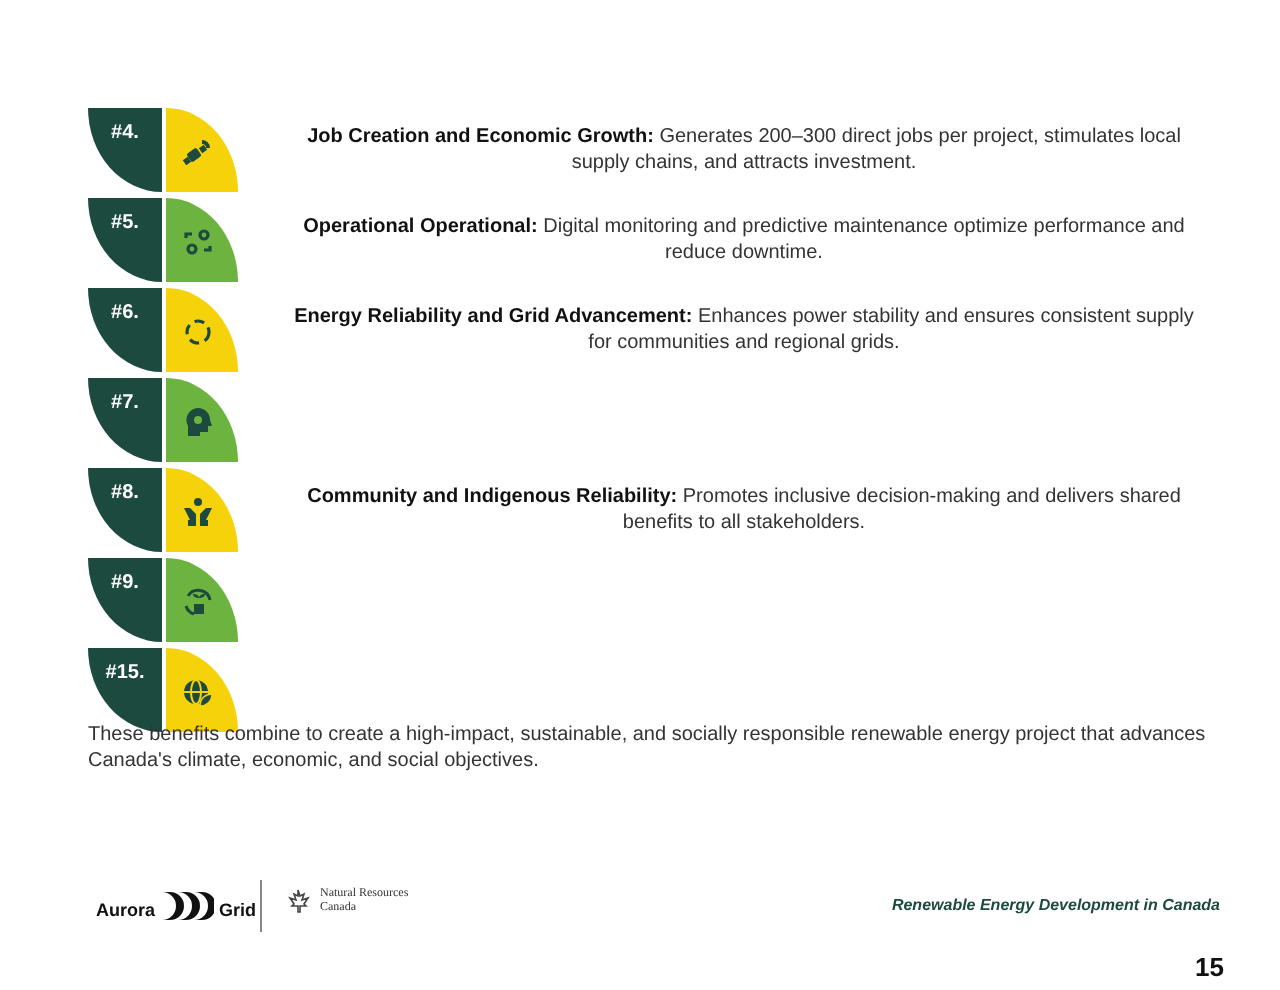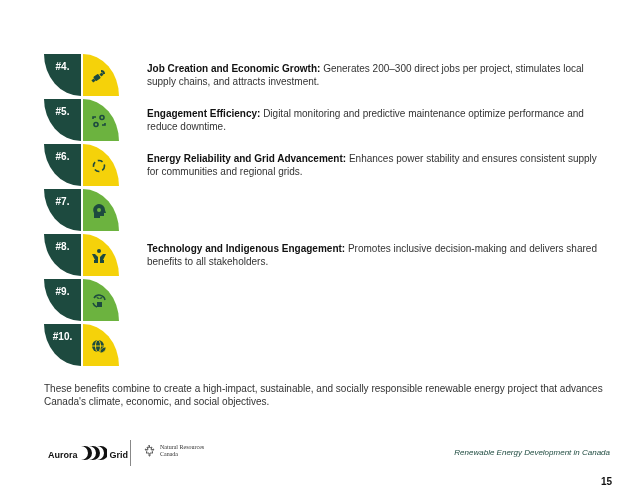--- a/index.html
+++ b/index.html
@@ -8,29 +8,29 @@
   .row { position: absolute; left: 44px; width: 560px; height: 42px; }
   .left-shape { position: absolute; left: 0; top: 0; width: 37px; height: 42px;
                 background: #1d4a3f; border-bottom-left-radius: 100% 100%; }
   .num { position: absolute; left: 0; top: 7px; width: 37px; text-align: center;
          color: #fff; font-weight: bold; font-size: 10px; }
   .right-shape { position: absolute; left: 39px; top: 0; width: 36px; height: 42px;
                  border-top-right-radius: 100% 100%; }
   .right-shape.yellow { background: #f5d20a; }
   .right-shape.green { background: #6cb33f; }
   .right-shape svg { position: absolute; left: 8px; top: 14px; width: 16px; height: 16px; }
-  .text { position: absolute; left: 103px; top: 9px; width: 450px; font-size: 10px; line-height: 12.5px; color: #333; }
+  .text { position: absolute; left: 103px; top: 9px; width: 450px; font-size: 10px; line-height: 12.5px; color: #333; text-align: center; }
   .text b { color: #111; }
-  .summary { position: absolute; left: 44px; top: 382px; width: 560px; font-size: 10px; line-height: 13px; color: #333; }
+  .summary { position: absolute; left: 44px; top: 361px; width: 560px; font-size: 10px; line-height: 13px; color: #333; }
   .footer-logo { position: absolute; left: 48px; top: 446px; font-size: 9px; font-weight: bold; color: #111; display: flex; align-items: flex-end; gap: 3px; }
   .divider { position: absolute; left: 130px; top: 440px; width: 1px; height: 26px; background: #888; }
   .nrc { position: absolute; left: 142px; top: 444px; display: flex; align-items: center; gap: 4px; }
   .nrc-text { font-family: "Liberation Serif", serif; font-size: 6px; line-height: 7px; color: #333; }
-  .footer-title { position: absolute; right: 30px; top: 448px; font-size: 8px; font-style: italic; font-weight: normal; color: #1d4a3f; padding-left: 44px; }
-  .page-num { position: absolute; right: 28px; top: 476px; font-size: 10px; font-weight: bold; color: #111; }
+  .footer-title { position: absolute; right: 30px; top: 448px; font-size: 8px; font-style: italic; font-weight: bold; color: #1d4a3f; padding-left: 44px; }
+  .page-num { position: absolute; right: 28px; top: 476px; font-size: 13px; font-weight: bold; color: #111; }
 </style>
 </head>
 <body>
 
 <div class="row" style="top:54px">
   <div class="left-shape">
       <div class="num">#4.</div>
     </div>
   <div class="right-shape yellow">
     <svg viewBox="0 0 16 16">
@@ -52,21 +52,21 @@
   <div class="right-shape green">
     <svg viewBox="0 0 16 16">
         <g fill="none" stroke="#1d4a3f" stroke-width="1.6">
           <circle cx="11" cy="4.5" r="2"></circle>
           <circle cx="5" cy="11.5" r="2"></circle>
           <path d="M2 6 v-2 h3"></path>
           <path d="M14 10 v2 h-3"></path>
         </g>
       </svg>
   </div>
-  <div class="text"><b>Engagement Efficiency:</b><span> Digital monitoring and predictive maintenance optimize performance and reduce downtime.</span></div>
+  <div class="text"><b>Operational Operational:</b><span> Digital monitoring and predictive maintenance optimize performance and reduce downtime.</span></div>
 </div>
 
 <div class="row" style="top:144px">
   <div class="left-shape">
       <div class="num">#6.</div>
     </div>
   <div class="right-shape yellow">
     <svg viewBox="0 0 16 16">
         <g fill="none" stroke="#1d4a3f" stroke-width="1.6" stroke-dasharray="5 3">
           <circle cx="8" cy="8" r="5.5"></circle>
@@ -96,21 +96,21 @@
     <svg viewBox="0 0 16 16">
         <g fill="#1d4a3f">
           <circle cx="8" cy="3" r="2"></circle>
           <path d="M1 6 l3 6 h3 v-3 l-3 -3z"></path>
           <path d="M15 6 l-3 6 h-3 v-3 l3 -3z"></path>
           <rect x="3" y="12" width="4" height="3"></rect>
           <rect x="9" y="12" width="4" height="3"></rect>
         </g>
       </svg>
   </div>
-  <div class="text"><b>Technology and Indigenous Engagement:</b><span> Promotes inclusive decision-making and delivers shared benefits to all stakeholders.</span></div>
+  <div class="text"><b>Community and Indigenous Reliability:</b><span> Promotes inclusive decision-making and delivers shared benefits to all stakeholders.</span></div>
 </div>
 
 <div class="row" style="top:279px">
   <div class="left-shape">
       <div class="num">#9.</div>
     </div>
   <div class="right-shape green">
     <svg viewBox="0 0 16 16">
         <g fill="none" stroke="#1d4a3f" stroke-width="1.5">
           <path d="M3 5 a6 6 0 0 1 11 2"></path>
@@ -120,21 +120,21 @@
           <rect x="6" y="9" width="5" height="5"></rect>
           <path d="M8.5 9 v-3 M8.5 6 c-2 0 -3 -1 -3 -2 c2 0 3 1 3 2z"></path>
           <path d="M8.5 6 c2 0 3 -1 3 -2 c-2 0 -3 1 -3 2z"></path>
         </g>
       </svg>
   </div>
 </div>
 
 <div class="row" style="top:324px">
   <div class="left-shape">
-      <div class="num">#10.</div>
+      <div class="num">#15.</div>
     </div>
   <div class="right-shape yellow">
     <svg viewBox="0 0 16 16">
         <circle cx="7" cy="8" r="6" fill="#1d4a3f"></circle>
         <g stroke="#f5d20a" stroke-width="1" fill="none">
           <ellipse cx="7" cy="8" rx="2.5" ry="6"></ellipse>
           <line x1="1" y1="8" x2="13" y2="8"></line>
         </g>
         <path fill="#1d4a3f" stroke="#f5d20a" stroke-width="0.8" d="M9 15 c0 -4 3 -6 6 -6 c0 4 -3 6 -6 6z"></path>
       </svg>

